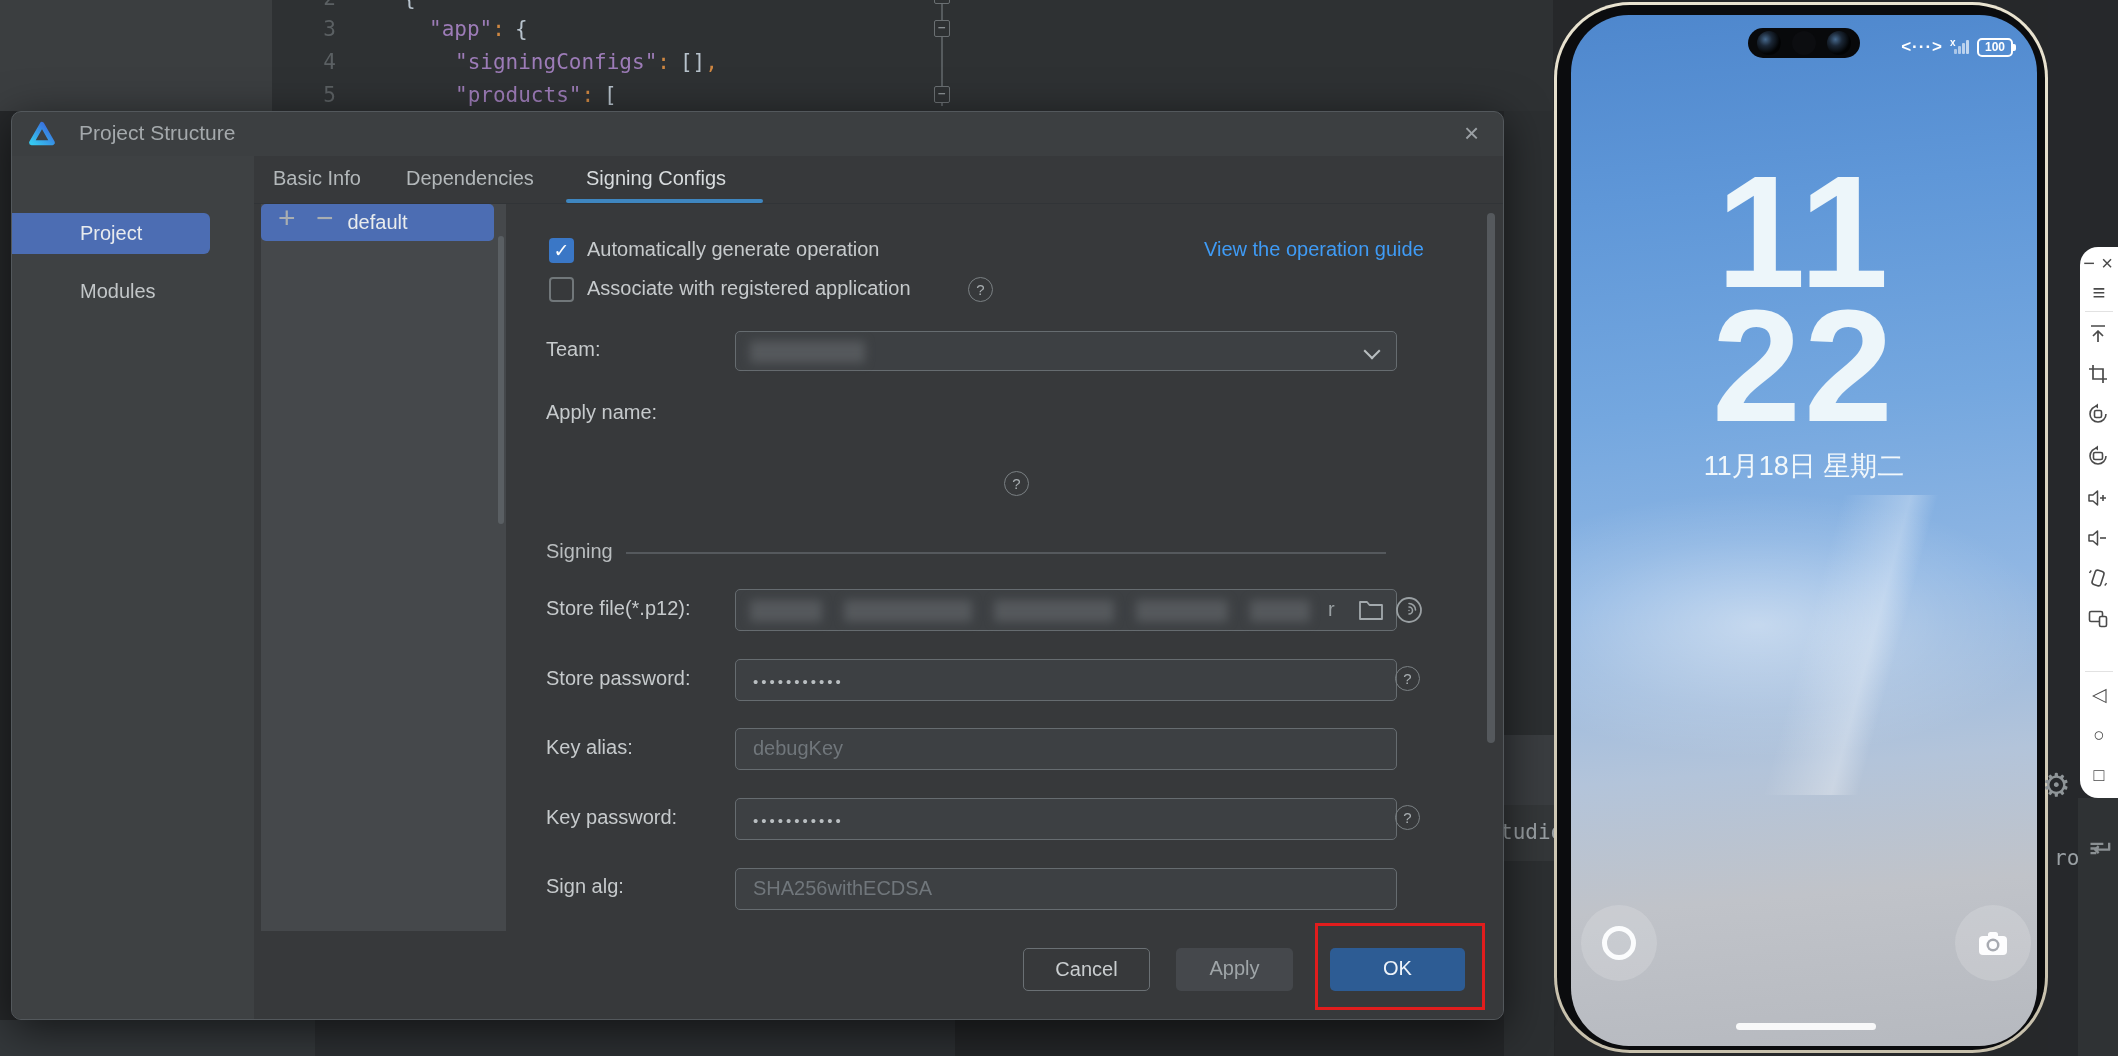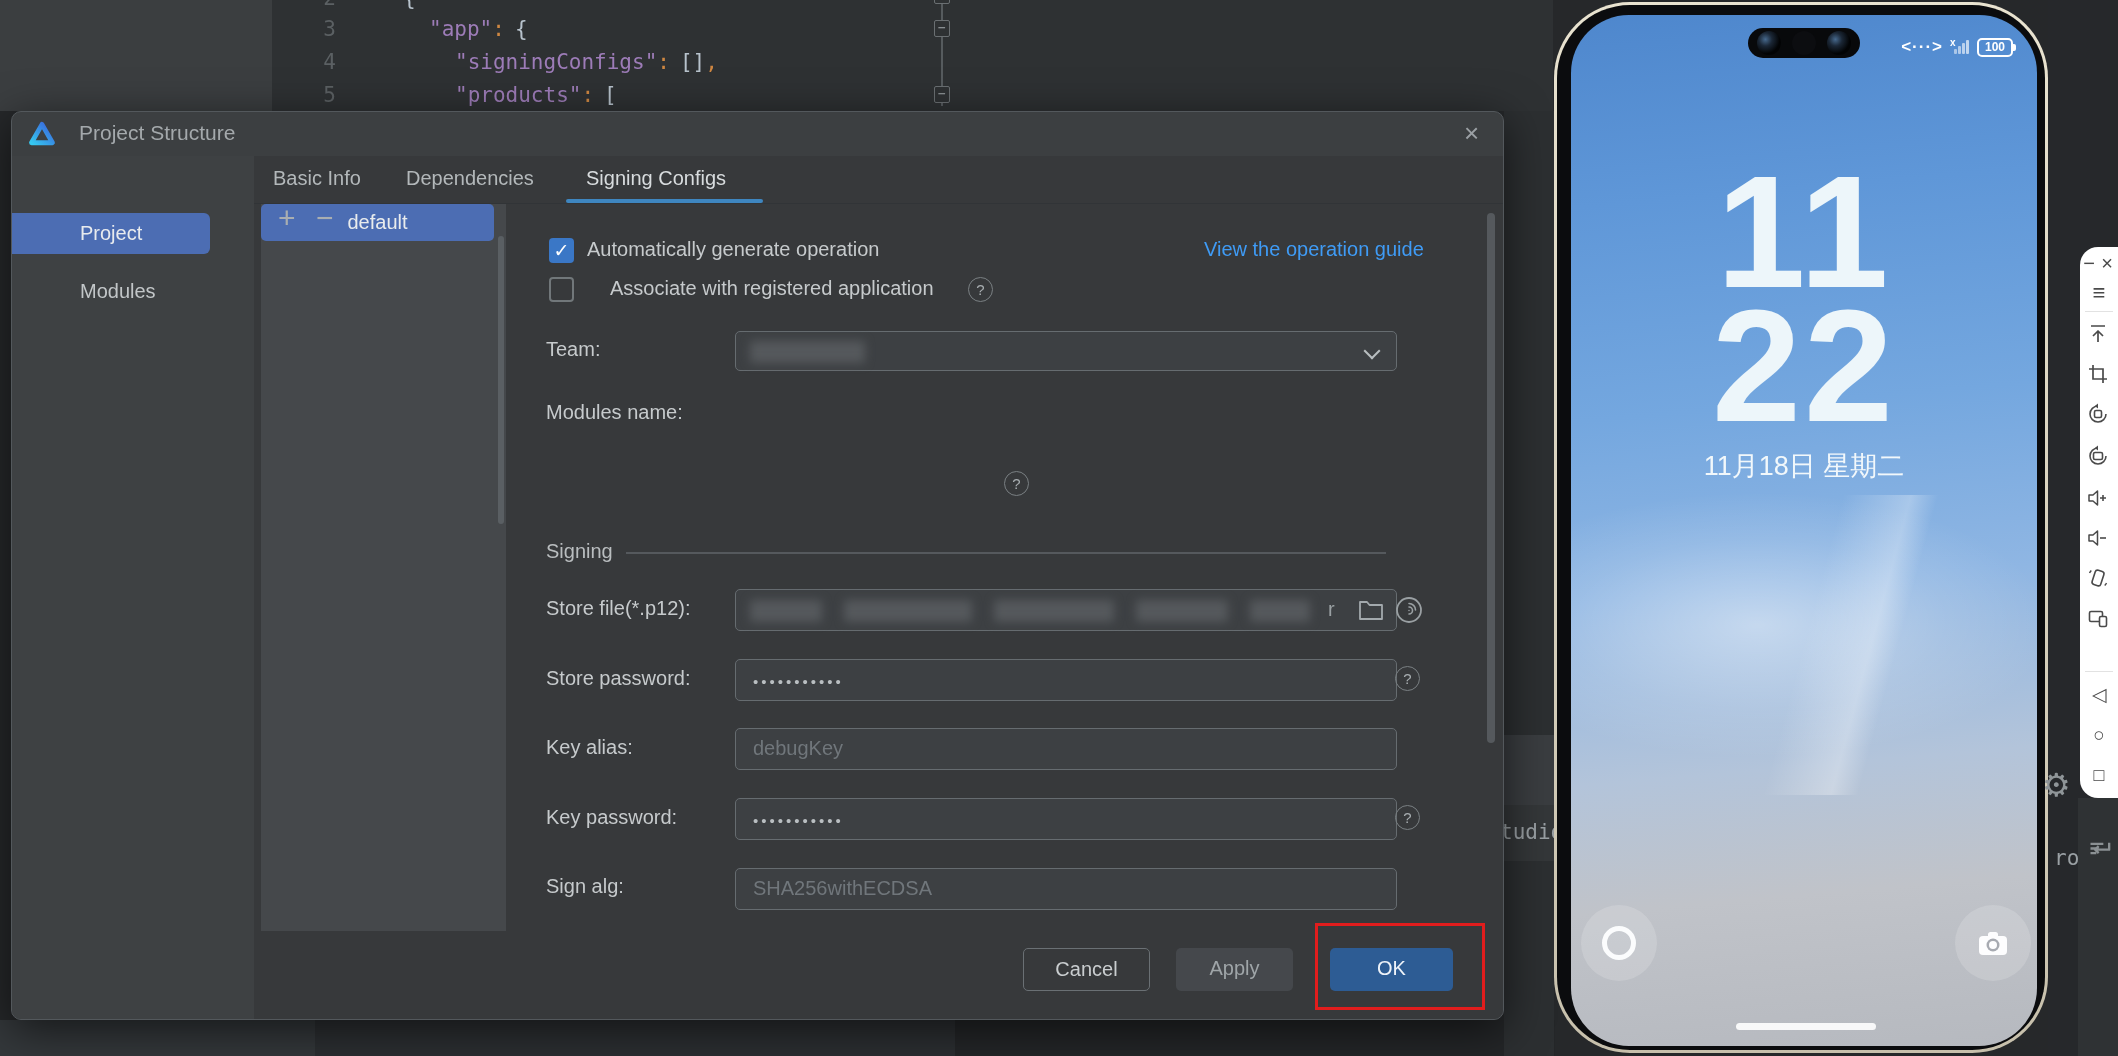--- a/index.html
+++ b/index.html
@@ -59,21 +59,21 @@
          background:#3d4043;box-sizing:border-box;color:#ccd0d2;}
   .field .ftext{position:absolute;left:17px;top:8px;}
   .field .fdis{color:#70767b;}
   .fdots{position:absolute;left:17px;top:13px;font-size:15px;letter-spacing:3px;color:#b9bec1;}
   .chev{position:absolute;right:18px;top:13px;width:10px;height:10px;border-right:2px solid #b9bec1;border-bottom:2px solid #b9bec1;transform:rotate(45deg);}
   .blurblk{position:absolute;background:#55585c;border-radius:3px;filter:blur(5px);}
   .sep-line{position:absolute;height:2px;background:#55595d;}
   .btn{position:absolute;top:836px;height:43px;border-radius:5px;box-sizing:border-box;text-align:center;line-height:41px;cursor:pointer;}
   .btn-cancel{left:1011px;width:127px;border:1.5px solid #6a7074;color:#c9cdcf;}
   .btn-apply{left:1164px;width:117px;background:#45484c;color:#9fa5a8;}
-  .btn-ok{left:1318px;width:123px;background:#2d5c94;color:#eef3f9;text-align:center;}
+  .btn-ok{left:1318px;width:135px;background:#2d5c94;color:#eef3f9;text-align:center;}
   .red-rect{left:1303px;top:811px;width:170px;height:87px;border:3px solid #e11d1d;box-sizing:border-box;z-index:10;}
   
   #phone{left:1554px;top:2px;width:494px;height:1051px;border-radius:76px;background:linear-gradient(180deg,#e9e3d0,#c7c0ac);z-index:3;}
   #bezel{position:absolute;left:3px;top:3px;right:3px;bottom:3px;background:#0b0c0e;border-radius:73px;}
   #screen{position:absolute;left:14px;top:10px;width:466px;height:1031px;border-radius:58px;overflow:hidden;
           background:linear-gradient(175deg,#4e87cd 0%,#5f97d8 18%,#74a7df 38%,#8fb6e3 55%,#b3c4da 72%,#c0c3c9 84%,#b6b9bf 100%);}
   .wp-band{position:absolute;left:-80px;top:300px;width:700px;height:500px;
            background:radial-gradient(ellipse 60% 38% at 38% 62%,rgba(255,255,255,.45) 0%,rgba(255,255,255,.12) 45%,rgba(255,255,255,0) 70%);}
   .wp-arc{position:absolute;left:0;top:480px;width:600px;height:300px;
           background:linear-gradient(105deg,rgba(255,255,255,0) 40%,rgba(255,255,255,.5) 50%,rgba(255,255,255,0) 54%);opacity:.6;}
@@ -178,30 +178,30 @@
       <div class="lp-btn" style="left:55px">−</div>
       <div class="lp-item">default</div>
       <div class="lp-scroll" style="position:absolute"></div>
     </div>
 
     <div class="chk on" style="left:537px;top:126px">✓</div>
     <div class="flabel" style="left:575px;top:126px">Automatically generate operation</div>
     <div class="flabel link" style="left:1192px;top:126px">View the operation guide</div>
 
     <div class="chk off" style="left:537px;top:165px"></div>
-    <div class="flabel" style="left:598px;top:165px">Associate with registered application</div>
+    <div class="flabel" style="left:575px;top:165px">Associate with registered application</div>
     <div class="helpc" style="left:956px;top:165px">?</div>
 
     <div class="flabel" style="left:534px;top:226px">Team:</div>
     <div class="field" style="top:219px;height:40px">
       <div class="blurblk" style="left:14px;top:9px;width:115px;height:22px"></div>
       <div class="chev"></div>
     </div>
 
-    <div class="flabel" style="left:534px;top:289px">Modules name:</div>
+    <div class="flabel" style="left:534px;top:289px">Apply name:</div>
 
     <div class="helpc" style="left:992px;top:359px">?</div>
 
     <div class="flabel" style="left:534px;top:428px;color:#b9bdbf">Signing</div>
     <div class="sep-line" style="left:614px;top:440px;width:760px"></div>
 
     <div class="flabel" style="left:534px;top:485px">Store file(*.p12):</div>
     <div class="field" style="top:477px">
       <div class="blurblk" style="left:14px;top:10px;width:72px;height:22px"></div>
       <div class="blurblk" style="left:108px;top:10px;width:128px;height:22px"></div>

